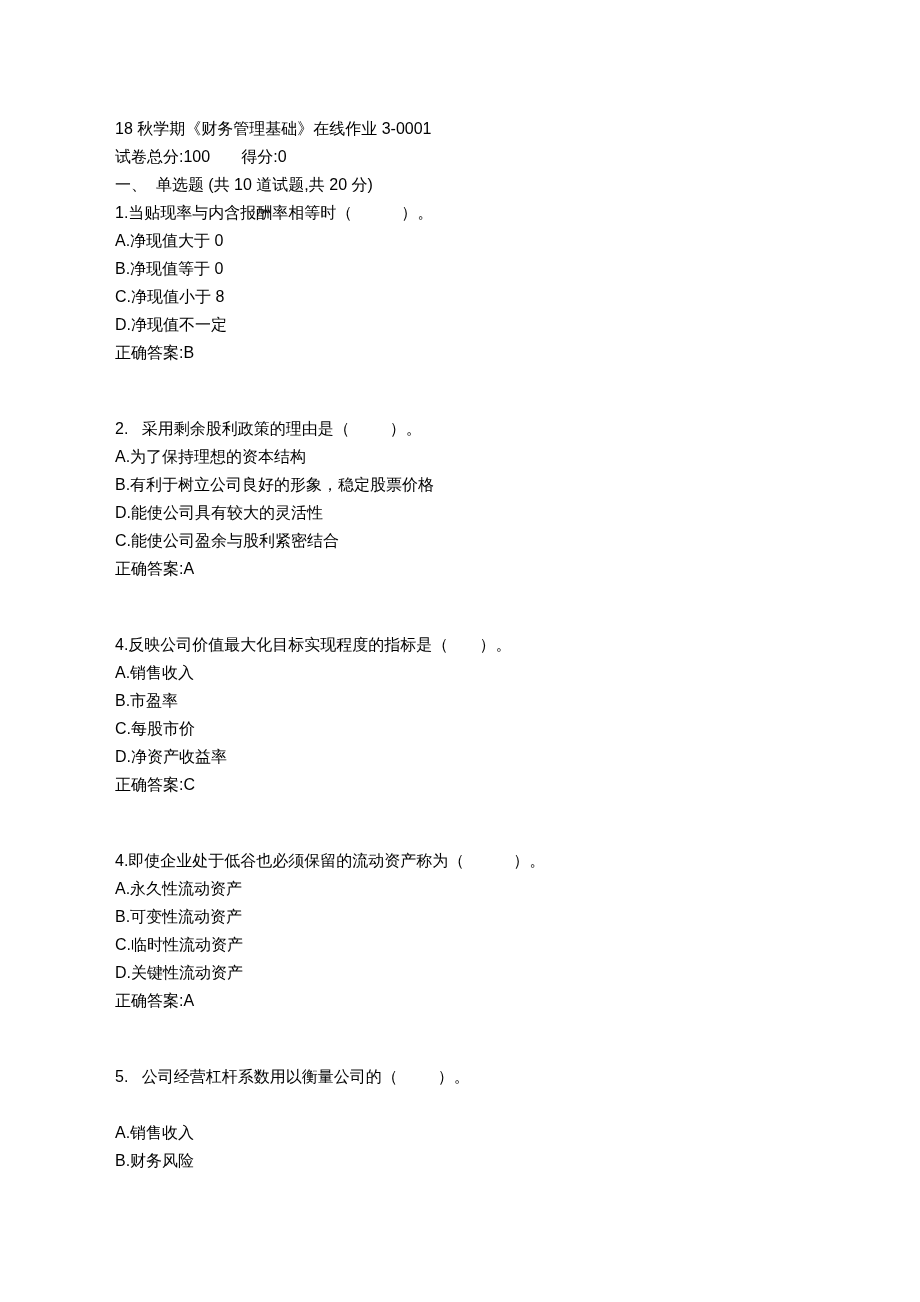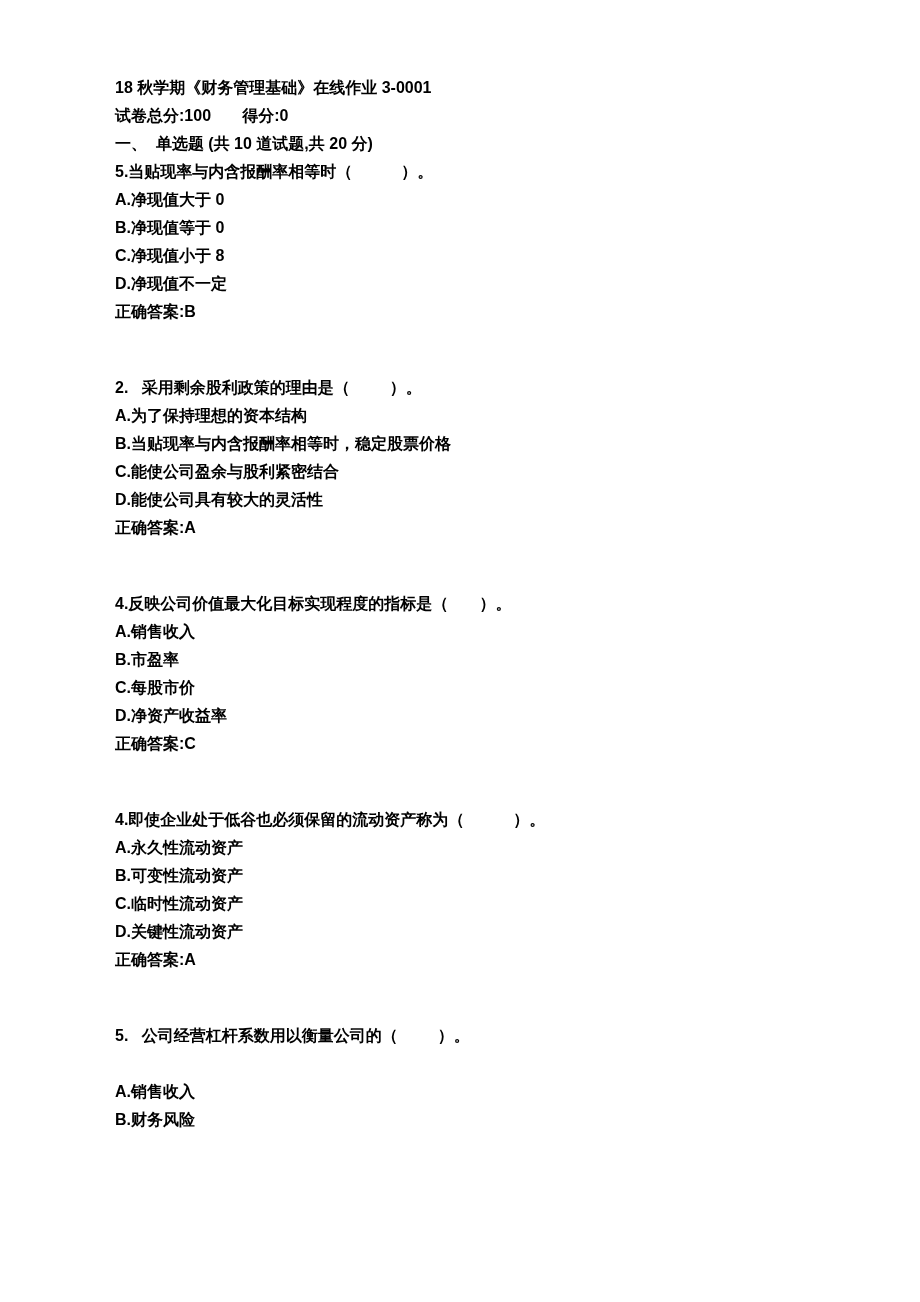--- a/index.html
+++ b/index.html
@@ -7,23 +7,22 @@
     padding: 0;
     background: #ffffff;
     font-family: "Microsoft YaHei", "SimSun", sans-serif;
     font-size: 16px;
     color: #000000;
     line-height: 1.75;
   }
   .page {
     width: 920px;
     min-height: 1302px;
-    padding: 74px 115px 60px 115px;
+    padding: 115px 115px 60px 115px;
     box-sizing: border-box;
-    font-weight: bold;
   }
   .line {
     white-space: pre-wrap;
   }
   .block {
     margin-bottom: 48px;
   }
   .block:last-child {
     margin-bottom: 4px;
   }
@@ -33,34 +32,34 @@
 </style>
 </head>
 <body>
 
 <div class="page">
 
   <div class="block">
     <div class="line">18 秋学期《财务管理基础》在线作业 3-0001</div>
     <div class="line">试卷总分:100       得分:0</div>
     <div class="line">一、  单选题 (共 10 道试题,共 20 分)</div>
-    <div class="line">5.当贴现率与内含报酬率相等时（           ）。</div>
+    <div class="line">1.当贴现率与内含报酬率相等时（           ）。</div>
     <div class="line">A.净现值大于 0</div>
     <div class="line">B.净现值等于 0</div>
     <div class="line">C.净现值小于 8</div>
     <div class="line">D.净现值不一定</div>
     <div class="line">正确答案:B</div>
   </div>
 
   <div class="block">
     <div class="line">2.   采用剩余股利政策的理由是（         ）。</div>
     <div class="line">A.为了保持理想的资本结构</div>
-    <div class="line">B.当贴现率与内含报酬率相等时，稳定股票价格</div>
+    <div class="line">B.有利于树立公司良好的形象，稳定股票价格</div>
+    <div class="line">D.能使公司具有较大的灵活性</div>
     <div class="line">C.能使公司盈余与股利紧密结合</div>
-    <div class="line">D.能使公司具有较大的灵活性</div>
     <div class="line">正确答案:A</div>
   </div>
 
   <div class="block">
     <div class="line">4.反映公司价值最大化目标实现程度的指标是（       ）。</div>
     <div class="line">A.销售收入</div>
     <div class="line">B.市盈率</div>
     <div class="line">C.每股市价</div>
     <div class="line">D.净资产收益率</div>
     <div class="line">正确答案:C</div>

